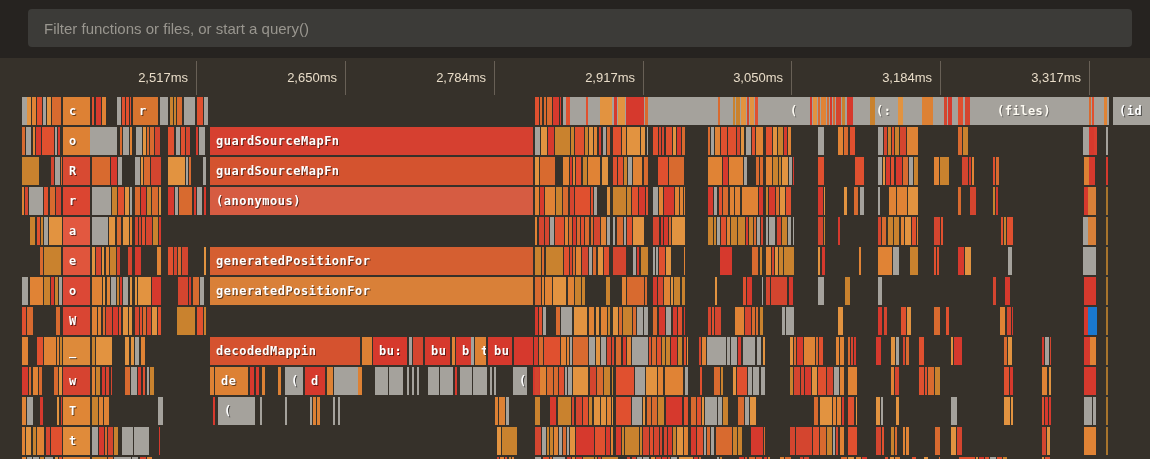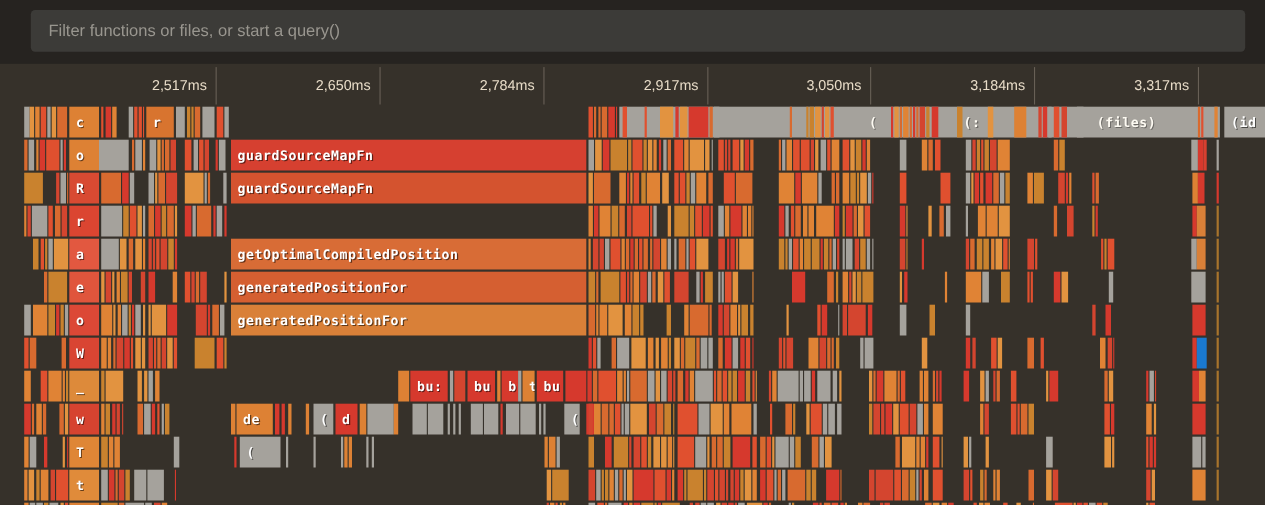--- a/index.html
+++ b/index.html
@@ -250,20 +250,21 @@
     <div class="bar s" style="left: 909px; top: 157px; width: 4px; background: rgb(165, 162, 156);"></div>
     <div class="bar s" style="left: 914px; top: 157px; width: 4px; background: rgb(201, 130, 46);"></div>
     <div class="bar s" style="left: 934px; top: 157px; width: 5px; background: rgb(224, 131, 53);"></div>
     <div class="bar s" style="left: 940px; top: 157px; width: 9px; background: rgb(201, 130, 46);"></div>
     <div class="bar s" style="left: 962px; top: 157px; width: 6px; background: rgb(212, 69, 47);"></div>
     <div class="bar s" style="left: 969px; top: 157px; width: 2px; background: rgb(214, 57, 45);"></div>
     <div class="bar s" style="left: 972px; top: 157px; width: 2px; background: rgb(224, 131, 53);"></div>
     <div class="bar s" style="left: 993px; top: 157px; width: 2px; background: rgb(224, 80, 47);"></div>
     <div class="bar s" style="left: 996px; top: 157px; width: 3px; background: rgb(216, 106, 47);"></div>
     <div class="bar" style="left: 63px; top: 187px; width: 27px; background: rgb(219, 69, 49);">r</div>
+    <div class="bar" style="left: 210px; top: 187px; width: 323px; background: rgb(214, 92, 66);">(anonymous)</div>
     <div class="bar s" style="left: 1084px; top: 187px; width: 4px; background: rgb(214, 57, 45);"></div>
     <div class="bar s" style="left: 1088px; top: 187px; width: 8px; background: rgb(217, 128, 56);"></div>
     <div class="bar s" style="left: 1106px; top: 187px; width: 2px; background: rgb(168, 116, 44);"></div>
     <div class="bar s" style="left: 22px; top: 187px; width: 2px; background: rgb(224, 131, 53);"></div>
     <div class="bar s" style="left: 25px; top: 187px; width: 3px; background: rgb(212, 69, 47);"></div>
     <div class="bar s" style="left: 29px; top: 187px; width: 14px; background: rgb(165, 162, 156);"></div>
     <div class="bar s" style="left: 44px; top: 187px; width: 4px; background: rgb(224, 80, 47);"></div>
     <div class="bar s" style="left: 50px; top: 187px; width: 5px; background: rgb(216, 106, 47);"></div>
     <div class="bar s" style="left: 56px; top: 187px; width: 5px; background: rgb(212, 69, 47);"></div>
     <div class="bar s" style="left: 92px; top: 187px; width: 19px; background: rgb(165, 162, 156);"></div>
@@ -323,21 +324,20 @@
     <div class="bar s" style="left: 860px; top: 187px; width: 4px; background: rgb(165, 162, 156);"></div>
     <div class="bar s" style="left: 878px; top: 187px; width: 2px; background: rgb(165, 162, 156);"></div>
     <div class="bar s" style="left: 889px; top: 187px; width: 7px; background: rgb(224, 131, 53);"></div>
     <div class="bar s" style="left: 897px; top: 187px; width: 10px; background: rgb(224, 131, 53);"></div>
     <div class="bar s" style="left: 908px; top: 187px; width: 10px; background: rgb(226, 147, 64);"></div>
     <div class="bar s" style="left: 958px; top: 187px; width: 3px; background: rgb(216, 106, 47);"></div>
     <div class="bar s" style="left: 970px; top: 187px; width: 6px; background: rgb(212, 69, 47);"></div>
     <div class="bar s" style="left: 993px; top: 187px; width: 2px; background: rgb(201, 130, 46);"></div>
     <div class="bar s" style="left: 996px; top: 187px; width: 2px; background: rgb(214, 57, 45);"></div>
     <div class="bar" style="left: 63px; top: 217px; width: 27px; background: rgb(226, 88, 64);">a</div>
-    <div class="bar" style="left: 210px; top: 217px; width: 323px; background: rgb(216, 108, 54);">getOptimalCompiledPosition</div>
     <div class="bar s" style="left: 1083px; top: 217px; width: 5px; background: rgb(165, 162, 156);"></div>
     <div class="bar s" style="left: 1088px; top: 217px; width: 8px; background: rgb(217, 128, 56);"></div>
     <div class="bar s" style="left: 1106px; top: 217px; width: 2px; background: rgb(168, 116, 44);"></div>
     <div class="bar s" style="left: 30px; top: 217px; width: 5px; background: rgb(201, 130, 46);"></div>
     <div class="bar s" style="left: 37px; top: 217px; width: 3px; background: rgb(224, 80, 47);"></div>
     <div class="bar s" style="left: 41px; top: 217px; width: 2px; background: rgb(201, 130, 46);"></div>
     <div class="bar s" style="left: 44px; top: 217px; width: 4px; background: rgb(165, 162, 156);"></div>
     <div class="bar s" style="left: 49px; top: 217px; width: 13px; background: rgb(226, 147, 64);"></div>
     <div class="bar s" style="left: 92px; top: 217px; width: 16px; background: rgb(165, 162, 156);"></div>
     <div class="bar s" style="left: 109px; top: 217px; width: 6px; background: rgb(226, 147, 64);"></div>
@@ -583,20 +583,21 @@
     <div class="bar s" style="left: 878px; top: 307px; width: 4px; background: rgb(214, 57, 45);"></div>
     <div class="bar s" style="left: 884px; top: 307px; width: 3px; background: rgb(212, 69, 47);"></div>
     <div class="bar s" style="left: 901px; top: 307px; width: 5px; background: rgb(224, 80, 47);"></div>
     <div class="bar s" style="left: 907px; top: 307px; width: 4px; background: rgb(226, 147, 64);"></div>
     <div class="bar s" style="left: 934px; top: 307px; width: 6px; background: rgb(216, 106, 47);"></div>
     <div class="bar s" style="left: 946px; top: 307px; width: 3px; background: rgb(224, 80, 47);"></div>
     <div class="bar s" style="left: 1000px; top: 307px; width: 5px; background: rgb(224, 131, 53);"></div>
     <div class="bar s" style="left: 1007px; top: 307px; width: 4px; background: rgb(212, 69, 47);"></div>
     <div class="bar s" style="left: 1012px; top: 307px; width: 1px; background: rgb(214, 57, 45);"></div>
     <div class="bar" style="left: 63px; top: 337px; width: 27px; background: rgb(221, 138, 58);">_</div>
+    <div class="bar" style="left: 210px; top: 337px; width: 150px; background: rgb(213, 82, 47);">decodedMappin</div>
     <div class="bar s" style="left: 362px; top: 337px; width: 10px; background: rgb(221, 129, 52);"></div>
     <div class="bar" style="left: 373px; top: 337px; width: 34px; background: rgb(214, 57, 45);">bu:</div>
     <div class="bar" style="left: 425px; top: 337px; width: 25px; background: rgb(214, 57, 45);">bu</div>
     <div class="bar" style="left: 456px; top: 337px; width: 15px; background: rgb(214, 57, 45);">b</div>
     <div class="bar s" style="left: 471px; top: 337px; width: 3px; background: rgb(165, 162, 156);"></div>
     <div class="bar" style="left: 475px; top: 337px; width: 11px; background: rgb(221, 129, 52);">t</div>
     <div class="bar" style="left: 488px; top: 337px; width: 24px; background: rgb(214, 57, 45);">bu</div>
     <div class="bar s" style="left: 514px; top: 337px; width: 19px; background: rgb(214, 57, 45);"></div>
     <div class="bar s" style="left: 1084px; top: 337px; width: 6px; background: rgb(214, 57, 45);"></div>
     <div class="bar s" style="left: 1090px; top: 337px; width: 6px; background: rgb(224, 131, 53);"></div>

